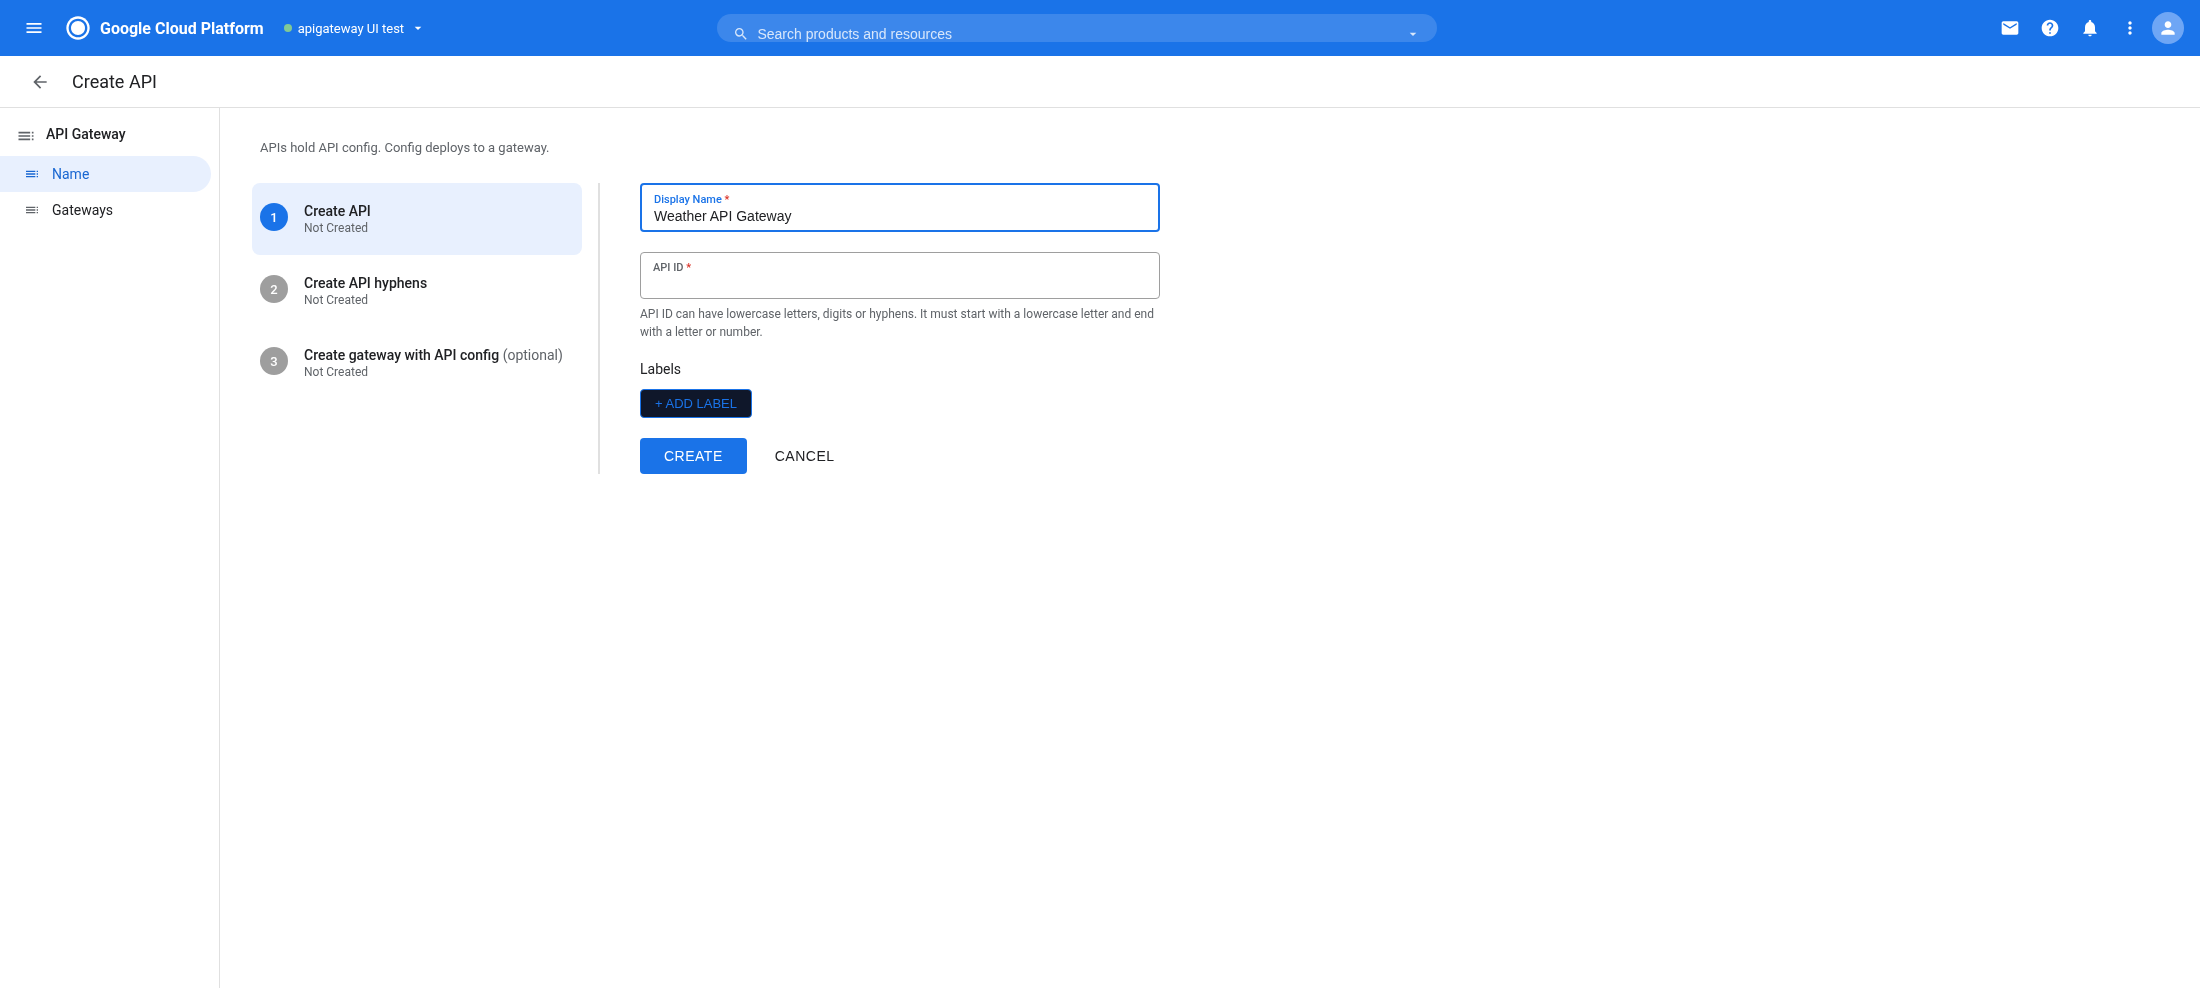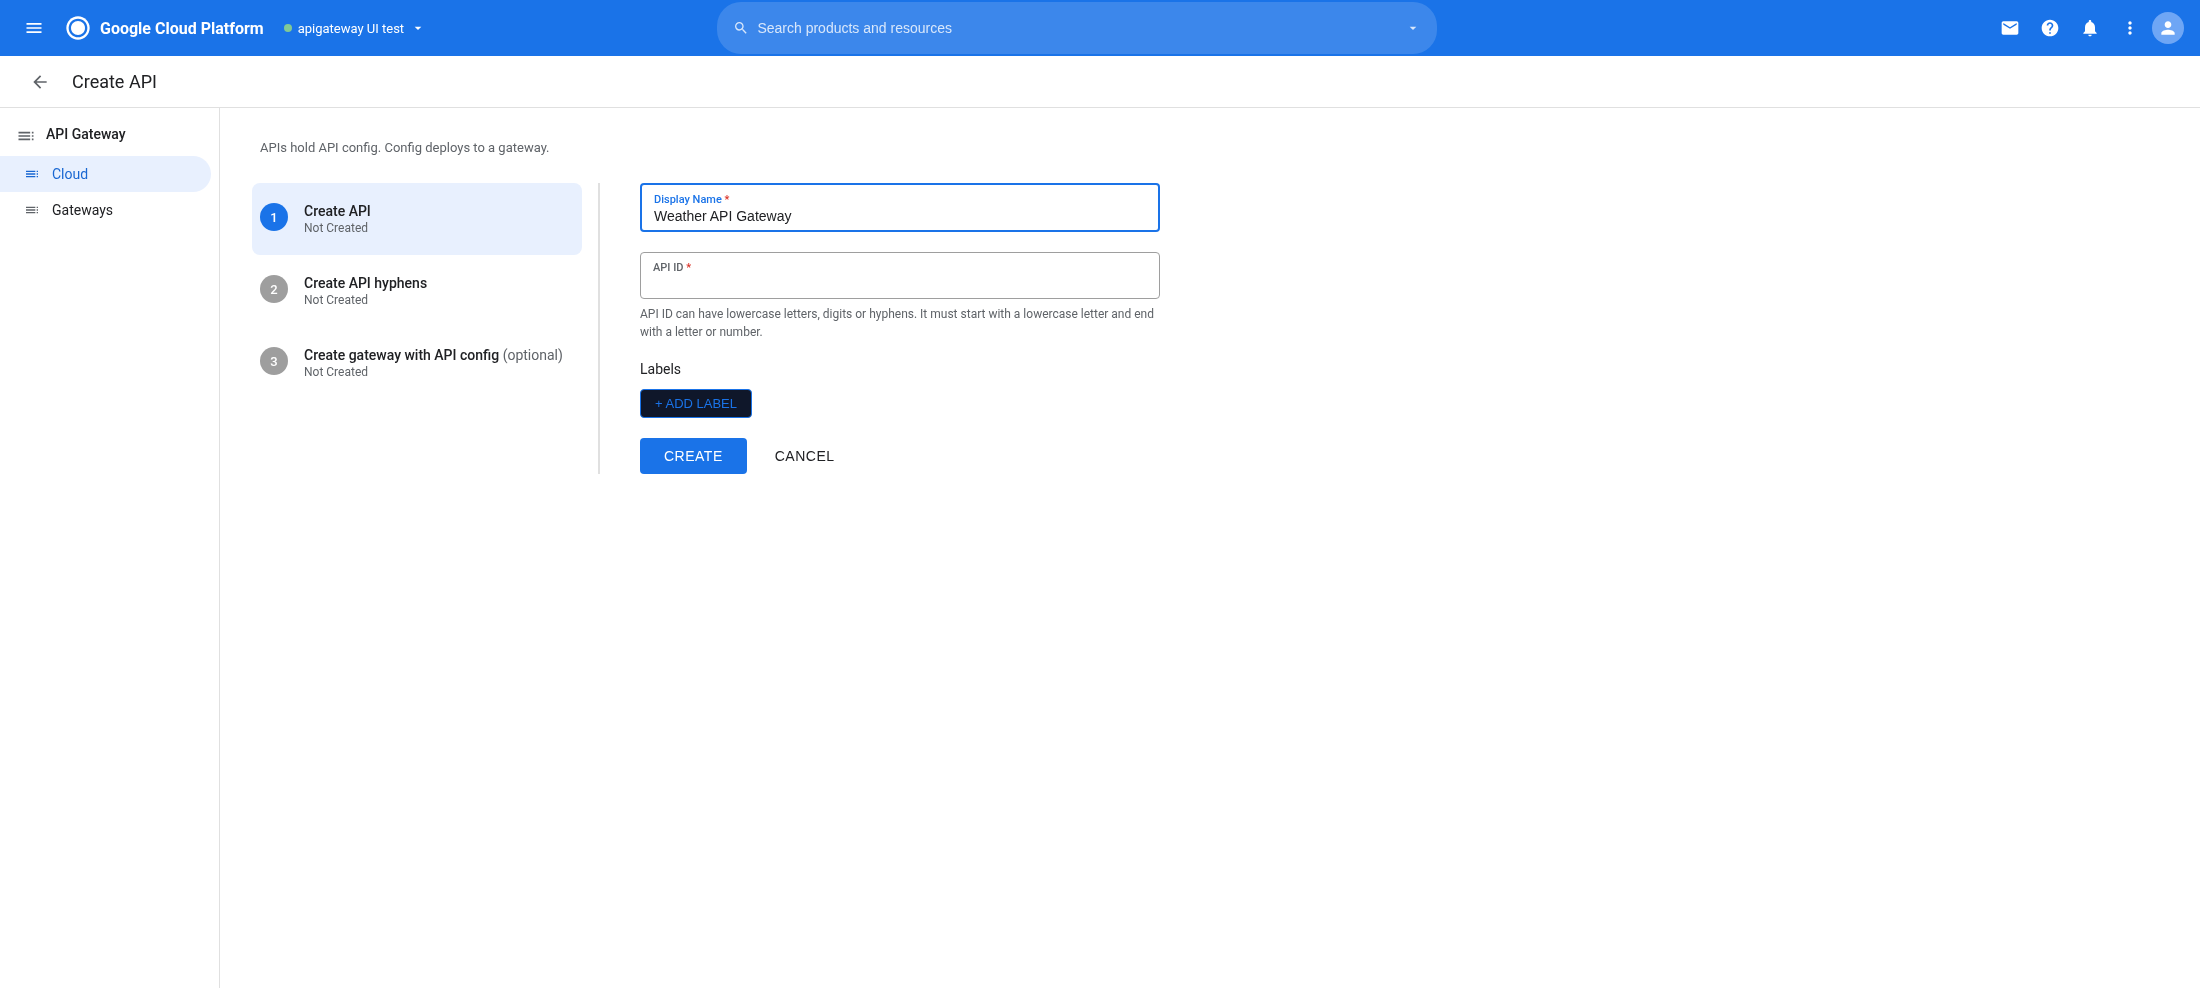--- a/index.html
+++ b/index.html
@@ -47,25 +47,25 @@
       width: 8px; height: 8px;
       background: #81c995;
       border-radius: 50%;
       display: inline-block;
     }
     .nav-search {
       flex: 1;
       max-width: 720px;
       margin: 0 auto;
       display: flex;
-      align-items: center;
+      align-items: flex-end;
       background: rgba(255,255,255,0.15);
       border-radius: 24px;
       padding: 0 16px;
-      height: 52px;
+      height: 28px;
       gap: 8px;
     }
     .nav-search input {
       background: transparent;
       border: none;
       outline: none;
       color: #fff;
       font-size: 14px;
       flex: 1;
     }
@@ -415,21 +415,21 @@
       </svg>
       <span>API Gateway</span>
     </div>
 
     <div class="sidebar-item active">
       <span class="sidebar-item-icon">
         <svg width="16" height="16" viewBox="0 0 24 24" fill="#1967d2">
             <path d="M3 9h14V7H3v2zm0 4h14v-2H3v2zm0 4h14v-2H3v2zm16 0h2v-2h-2v2zm0-10v2h2V7h-2zm0 6h2v-2h-2v2z"></path>
           </svg>
       </span>
-      <span class="sidebar-item-label">Cloud</span>
+      <span class="sidebar-item-label">Name</span>
     </div>
 
     <div class="sidebar-item">
       <span class="sidebar-item-icon">
         <svg width="16" height="16" viewBox="0 0 24 24" fill="#5f6368">
             <path d="M3 9h14V7H3v2zm0 4h14v-2H3v2zm0 4h14v-2H3v2zm16 0h2v-2h-2v2zm0-10v2h2V7h-2zm0 6h2v-2h-2v2z"></path>
           </svg>
       </span>
       <span class="sidebar-item-label">Gateways</span>
     </div>

